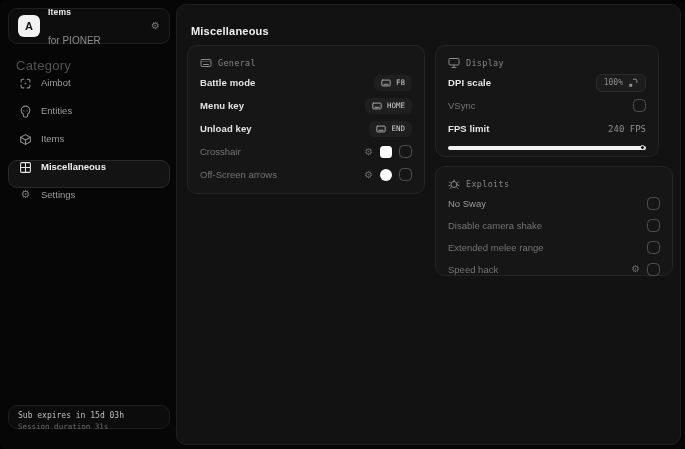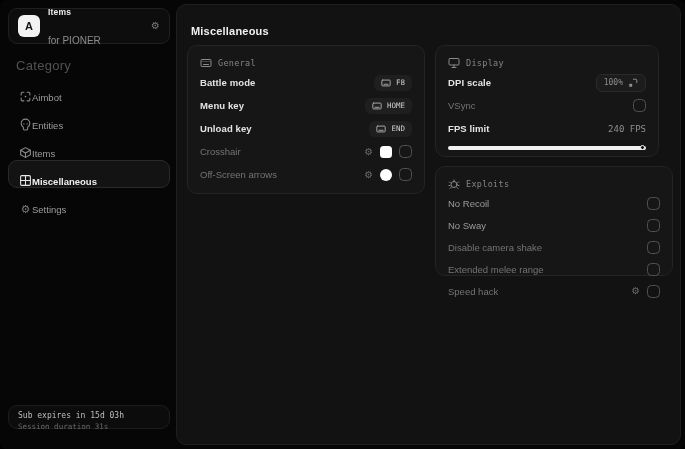--- a/index.html
+++ b/index.html
@@ -23,21 +23,21 @@
   .brand-name { font-size:8.5px; font-weight:700; color:#ededed; letter-spacing:.2px; }
   .brand-sub  { font-size:10px; color:#8c8c8c; margin-top:18px; }
   .glyph-gear { margin-left:auto; color:#7a7a7a; font-size:10px;
     font-family:"DejaVu Sans", sans-serif; line-height:1; }
   .category-label {
     position:absolute; left:12px; top:54px;
     font-size:13px; color:#525252; letter-spacing:.3px;
   }
   .nav { position:absolute; left:4px; top:72px; width:162px; }
   .nav-item {
-    height:28px; display:flex; align-items:flex-end; 
+    height:28px; display:flex; align-items:flex-start; gap:9px;
     padding:0 10px; color:#9d9d9d; font-size:9.5px;
     border:1px solid transparent; border-radius:9px; cursor:default;
   }
   .nav-item .ic { width:13px; height:13px; display:inline-flex; color:#8a8a8a; flex:0 0 auto; }
   .nav-item.selected { background:#131313; border-color:#2a2a2a; color:#f0f0f0; font-weight:700; }
   .nav-item.selected .ic { color:#e8e8e8; }
   .nav-item .glyph-gear { margin-left:0; font-size:11px; width:13px; text-align:center; }
   .footer-card {
     position:absolute; left:4px; top:401px; width:162px; height:24px;
     background:#0c0c0c; border:1px solid #1d1d1d; border-radius:9px;
@@ -272,24 +272,20 @@
       <div class="card-head">
         <span class="ic">
           <svg viewBox="0 0 24 24" fill="none" stroke="currentColor" stroke-width="2" stroke-linecap="round">
             <circle cx="12" cy="13" r="6"></circle>
             <path d="M12 7V4M5 10L3 8M19 10l2-2M4 15H2M22 15h-2M6 19l-2 2M18 19l2 2"></path>
           </svg>
         </span>
         <span>Exploits</span>
       </div>
       <div class="row">
-        <span class="row-label med">No Recoil</span>
-        <span class="checkbox"></span>
-      </div>
-      <div class="row">
         <span class="row-label med">No Sway</span>
         <span class="checkbox"></span>
       </div>
       <div class="row">
         <span class="row-label dim">Disable camera shake</span>
         <span class="checkbox"></span>
       </div>
       <div class="row">
         <span class="row-label dim">Extended melee range</span>
         <span class="checkbox"></span>

